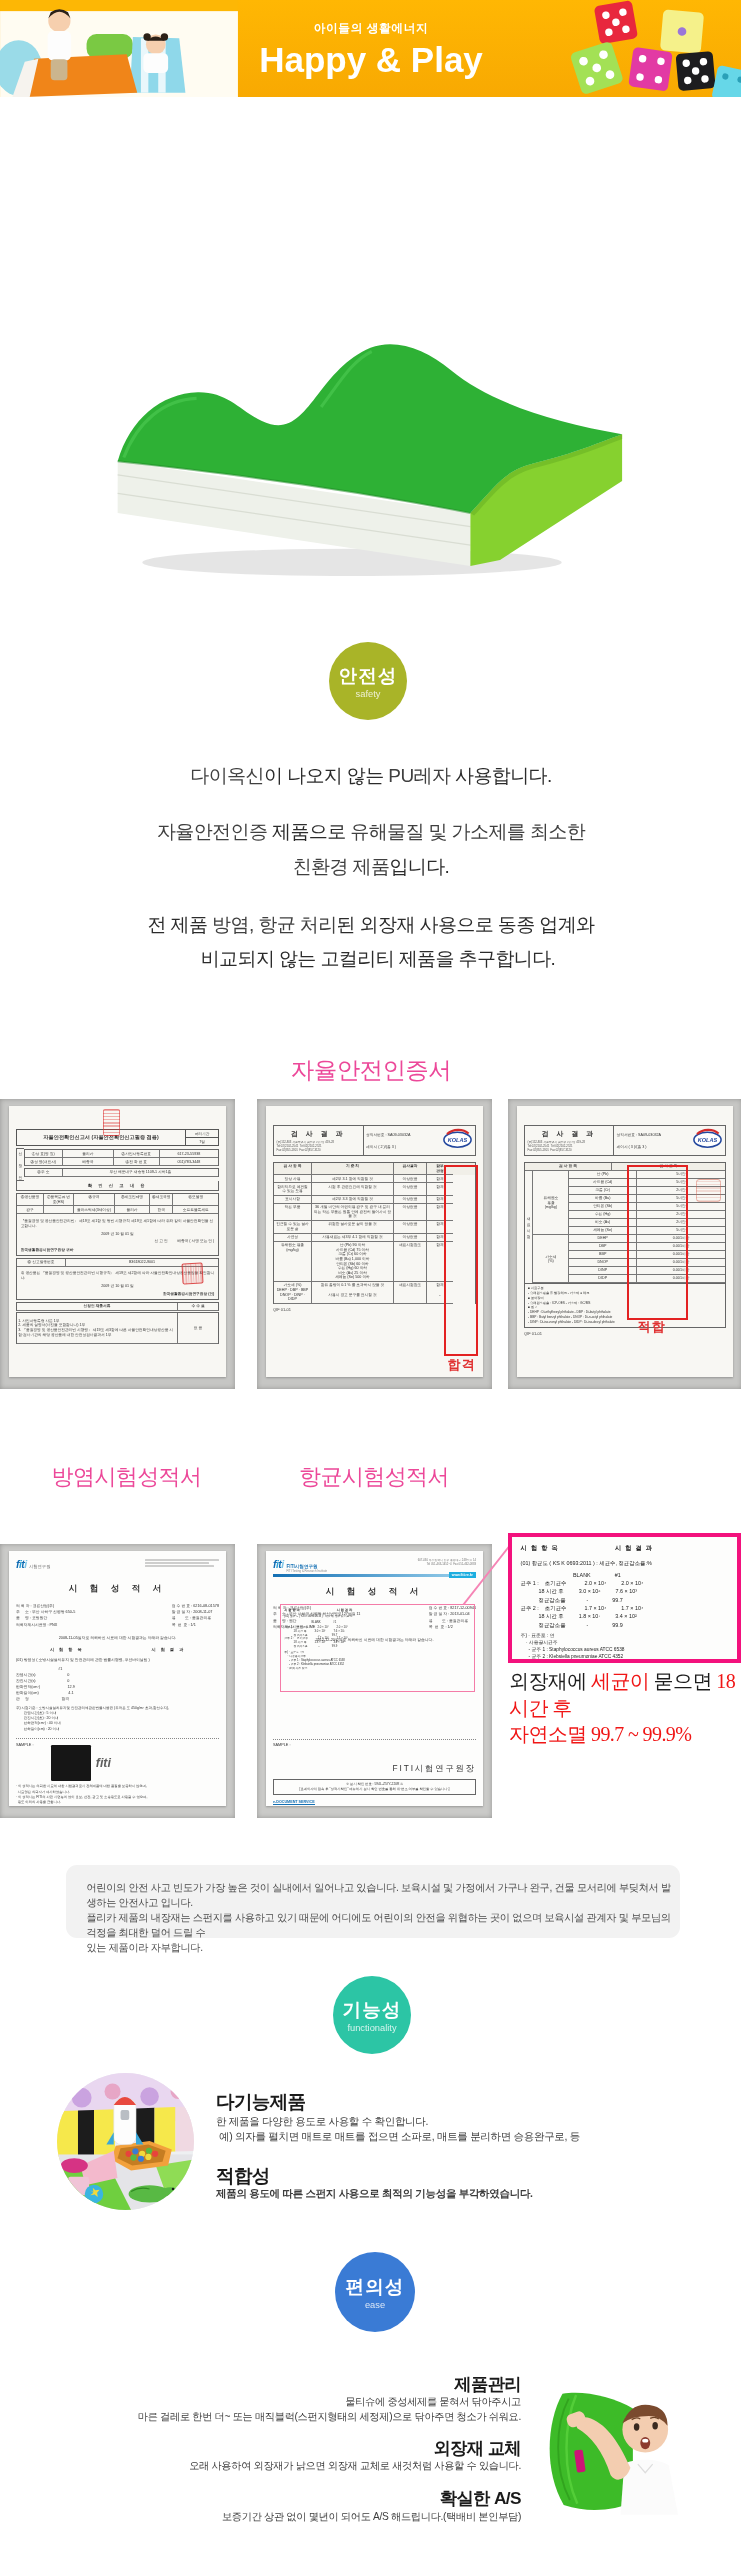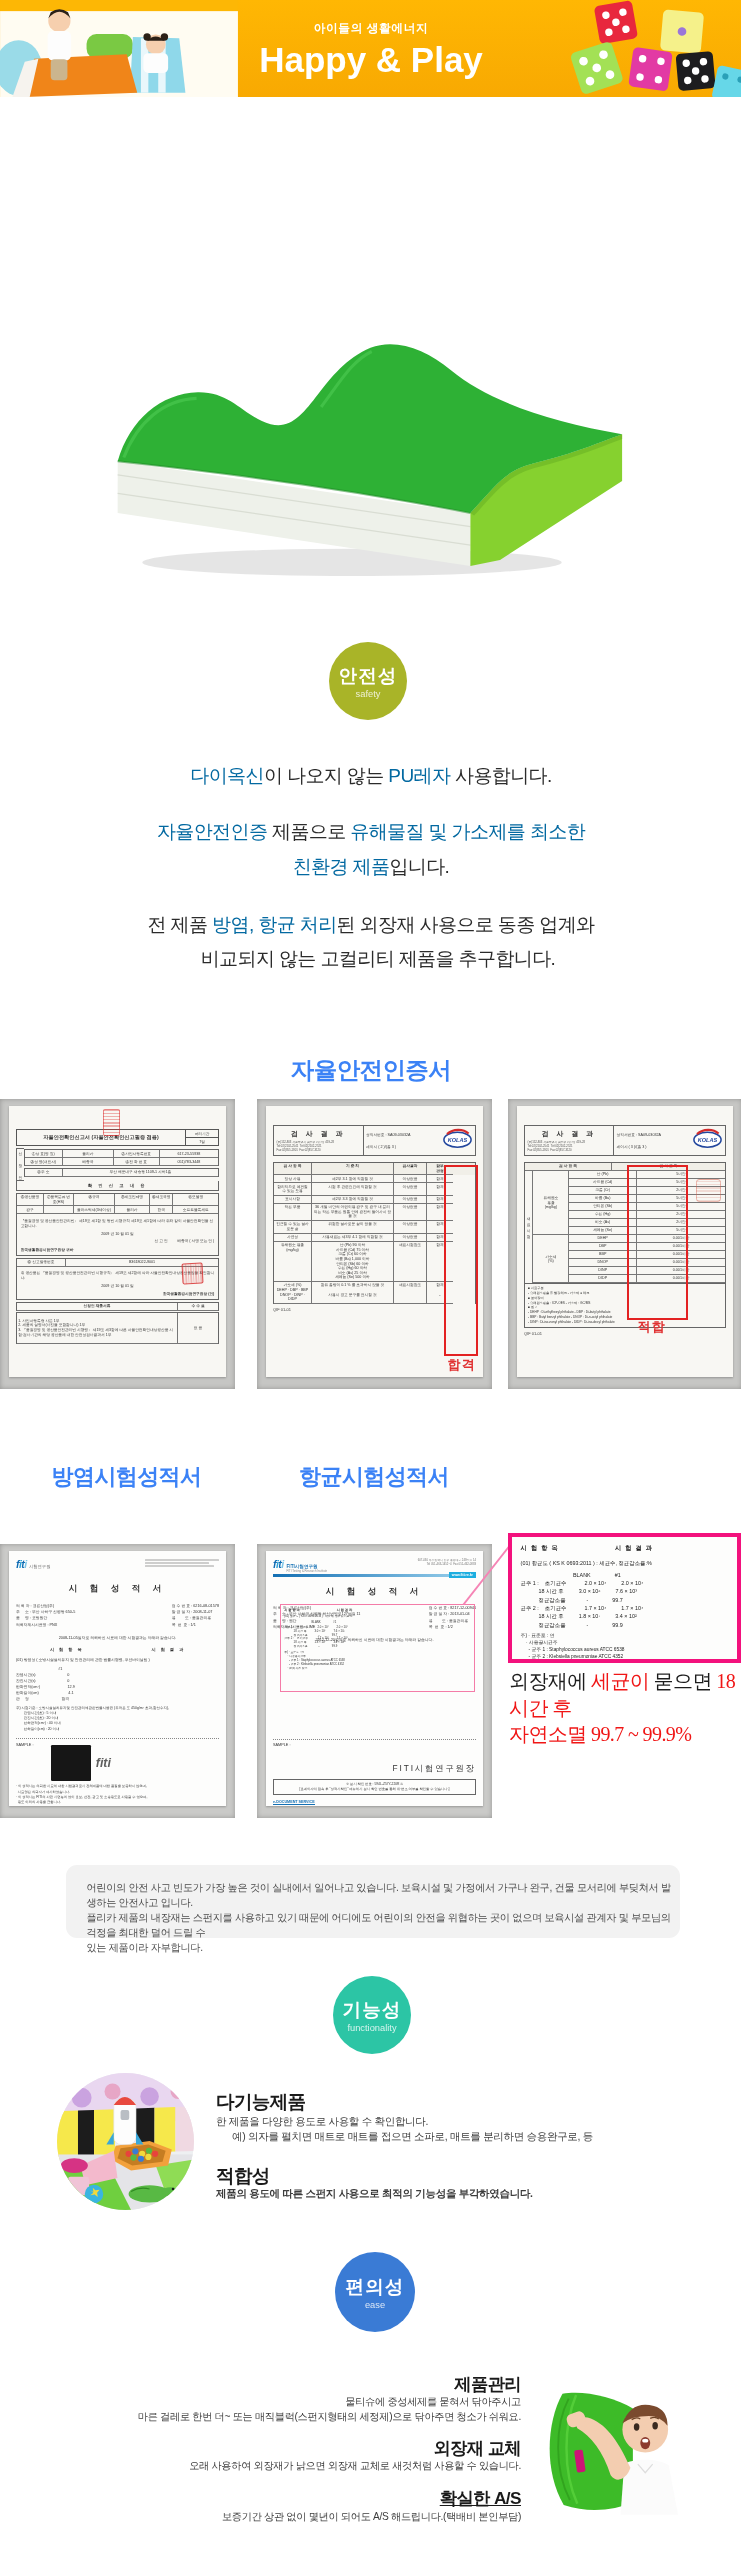--- a/index.html
+++ b/index.html
@@ -16,24 +16,24 @@
   .btitle{margin-top:3.7px;font-size:35px;font-weight:700;letter-spacing:0px;}
   .banner svg{position:absolute;top:0;}
 
   
   .badge{position:absolute;border-radius:50%;color:#fff;display:flex;flex-direction:column;align-items:center;justify-content:center;text-align:center;}
   .badge .bl{font-size:18.5px;font-weight:700;letter-spacing:1.2px;}
   .badge .bs{font-size:9.3px;opacity:.8;margin-top:1.9px;}
 
   
   .intro{position:absolute;left:0;width:742px;text-align:center;font-size:19px;letter-spacing:-0.6px;color:#2b2b2b;font-weight:500;}
-  .red{color:#0369a1;}
-
-  
-  .sec-title{position:absolute;text-align:center;font-size:23.5px;font-weight:700;color:#3b82f6;letter-spacing:-0.6px;}
+  .red{color:#404040;}
+
+  
+  .sec-title{position:absolute;text-align:center;font-size:23.5px;font-weight:400;color:#ec4899;letter-spacing:-0.6px;}
 
   
   .cert{position:absolute;background:#c6c6c4;box-shadow:inset 0 0 5px rgba(0,0,0,.25);}
   .cert .paper{position:absolute;left:8.6px;right:8.6px;top:7.4px;bottom:12.4px;background:#f8f7f3;box-shadow:0 0.6px 1.9px rgba(0,0,0,.25);overflow:hidden;padding:6.2px 7.4px;box-sizing:border-box;font-size:3.7px;color:#333;}
   .docpaper{background:#fdfdfc !important;}
   .ctable{border:0.6px solid #666;border-bottom:none;margin-top:1.9px;}
   .trow{display:grid;}
   .tcell{border-bottom:0.3px solid #777;border-right:0.3px solid #777;padding:1.2px;font-size:3.7px;line-height:1.25;text-align:center;white-space:pre-line;color:#333;}
   .tcell:last-child{border-right:none;}
   .ctable{border-right:0.6px solid #666;}
@@ -749,35 +749,35 @@
       <ellipse cx="28" cy="150" rx="22" ry="12" fill="#d63384"></ellipse>
       <ellipse cx="150" cy="196" rx="34" ry="14" fill="#58b944"></ellipse>
       <ellipse cx="184" cy="192" rx="14" ry="7" fill="#58b944"></ellipse>
       <circle cx="188" cy="188" r="2" fill="#1c1c1c"></circle>
       <path d="M120,192 q14,-8 30,-4" stroke="#2f8a22" stroke-width="2" fill="none"></path>
     </g>
   </svg>
 
   <div class="mf-h" style="left:216px;top:2089px;">다기능제품</div>
   <div class="mf-t" style="left:216px;top:2115px;">한 제품을 다양한 용도로 사용할 수 확인합니다.</div>
-  <div class="mf-t" style="left:232px;top:2130px;">예) 의자를 펼치면 매트로 매트를 접으면 소파로, 매트를 분리하면 승용완구로, 등</div>
+  <div class="mf-t" style="left:219px;top:2130px;">예) 의자를 펼치면 매트로 매트를 접으면 소파로, 매트를 분리하면 승용완구로, 등</div>
   <div class="mf-h" style="left:216px;top:2163px;">적합성</div>
   <div class="mf-t" style="left:216px;top:2187px;font-weight:bold;">제품의 용도에 따른 스펀지 사용으로 최적의 기능성을 부각하였습니다.</div>
 
   <div class="badge" style="left:335px;top:2252px;width:80px;height:80px;background:#3a7bd5;">
     <div class="bl">편의성</div>
     <div class="bs">ease</div>
   </div>
 
   <div class="care-h" style="top:2372px;">제품관리</div>
   <div class="care-t" style="top:2395px;">물티슈에 중성세제를 묻혀서 닦아주시고</div>
   <div class="care-t" style="top:2410px;">마른 걸레로 한번 더~ 또는 매직블럭(스펀지형태의 세정제)으로 닦아주면 청소가 쉬워요.</div>
   <div class="care-h" style="top:2436px;">외장재 교체</div>
   <div class="care-t" style="top:2459px;">오래 사용하여 외장재가 낡으면 외장재 교체로 새것처럼 사용할 수 있습니다.</div>
-  <div class="care-h" style="top:2486px;text-decoration:underline;">확실한 A/S</div>
+  <div class="care-h" style="top:2486px;">확실한 A/S</div>
   <div class="care-t" style="top:2510px;">보증기간 상관 없이 몇년이 되어도 A/S 해드립니다.(택배비 본인부담)</div>
 
   <svg class="abs" style="left:539px;top:2391px;" width="139" height="124" viewBox="0 0 225 200">
     <path d="M38,4 C 12,50 8,130 40,184 C 82,198 122,192 152,180 L152,28 C 120,8 70,-2 38,4 Z" fill="#3dbb28"></path>
     <path d="M48,12 C 26,54 24,126 50,176" stroke="#2a9418" stroke-width="3" fill="none" opacity="0.6"></path>
     <path d="M60,6 C 40,54 38,130 62,182" stroke="#5cd63e" stroke-width="4" fill="none" opacity="0.7"></path>
     <g transform="rotate(-8 66 112)">
         <rect x="59" y="95" width="14" height="36" rx="3" fill="#cc1477"></rect>
       </g>
     <circle cx="172" cy="62" r="37" fill="#f3cdb0"></circle>

